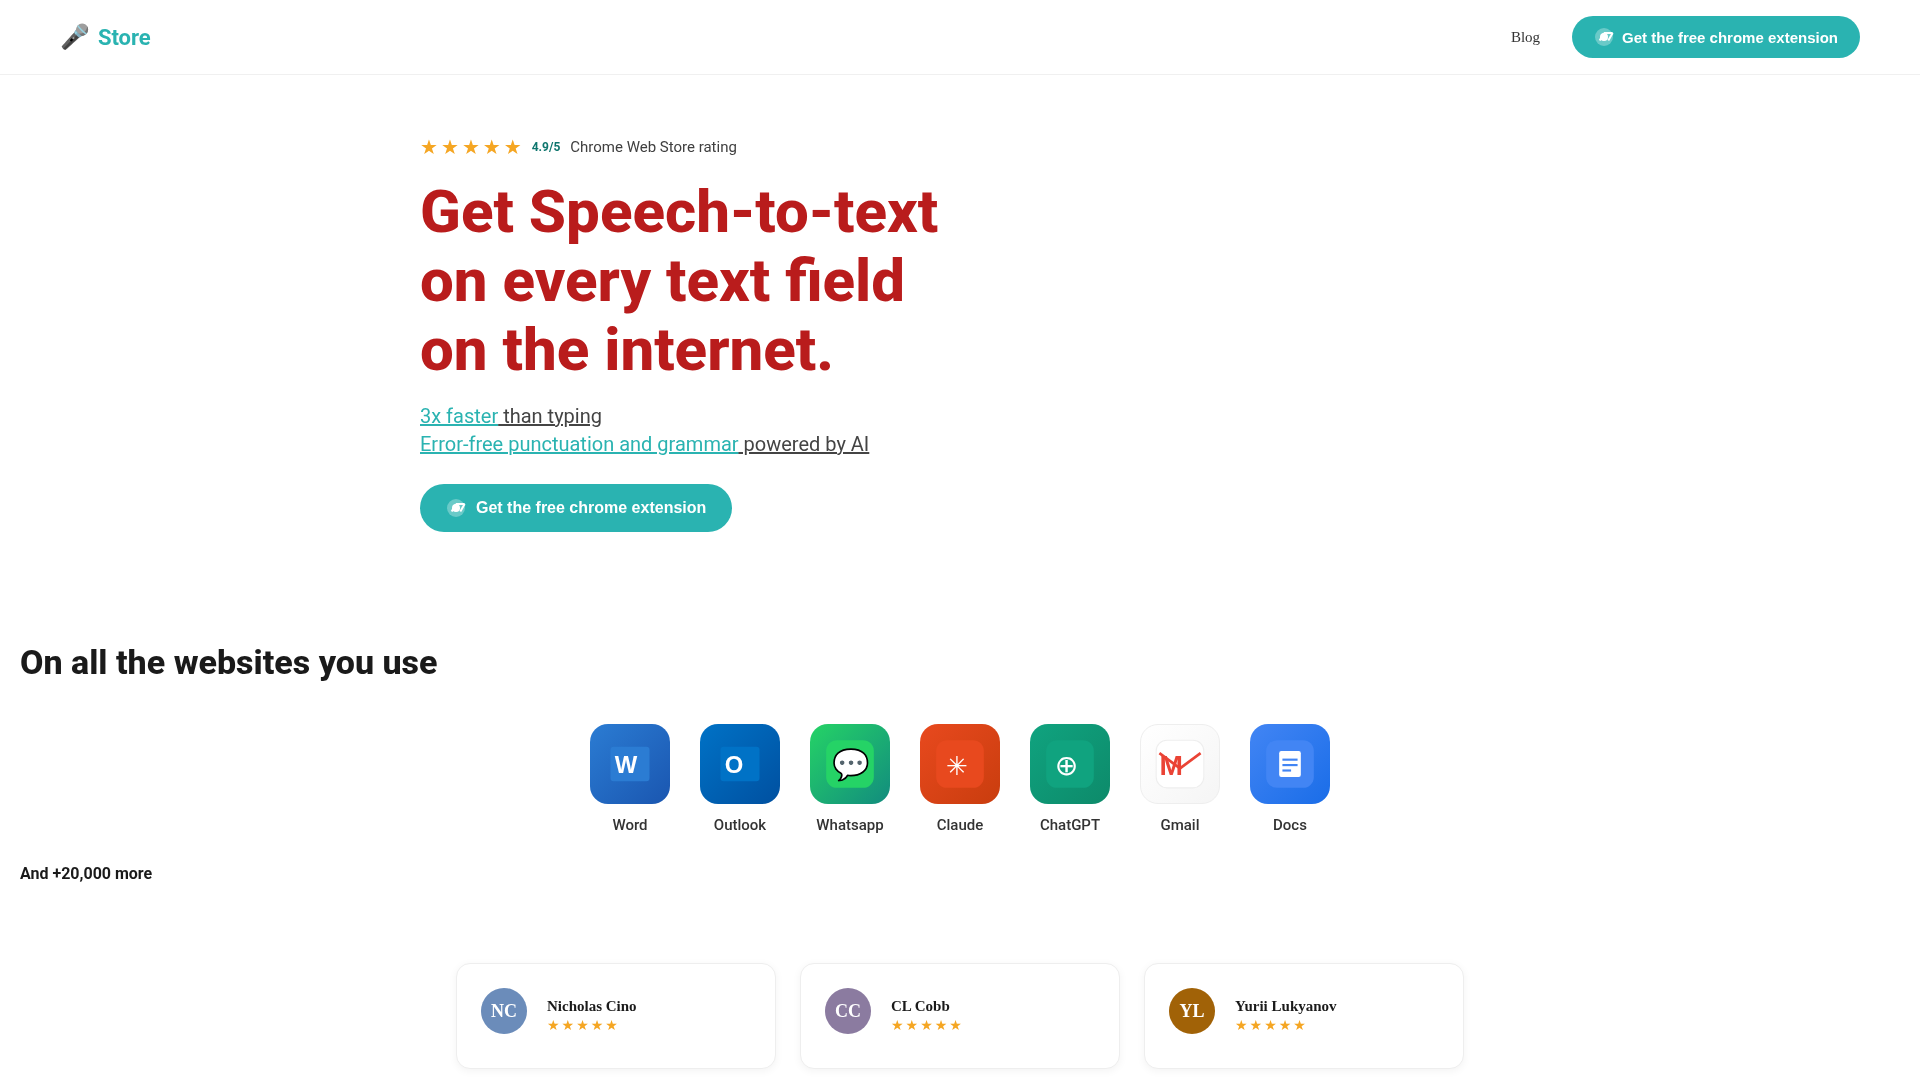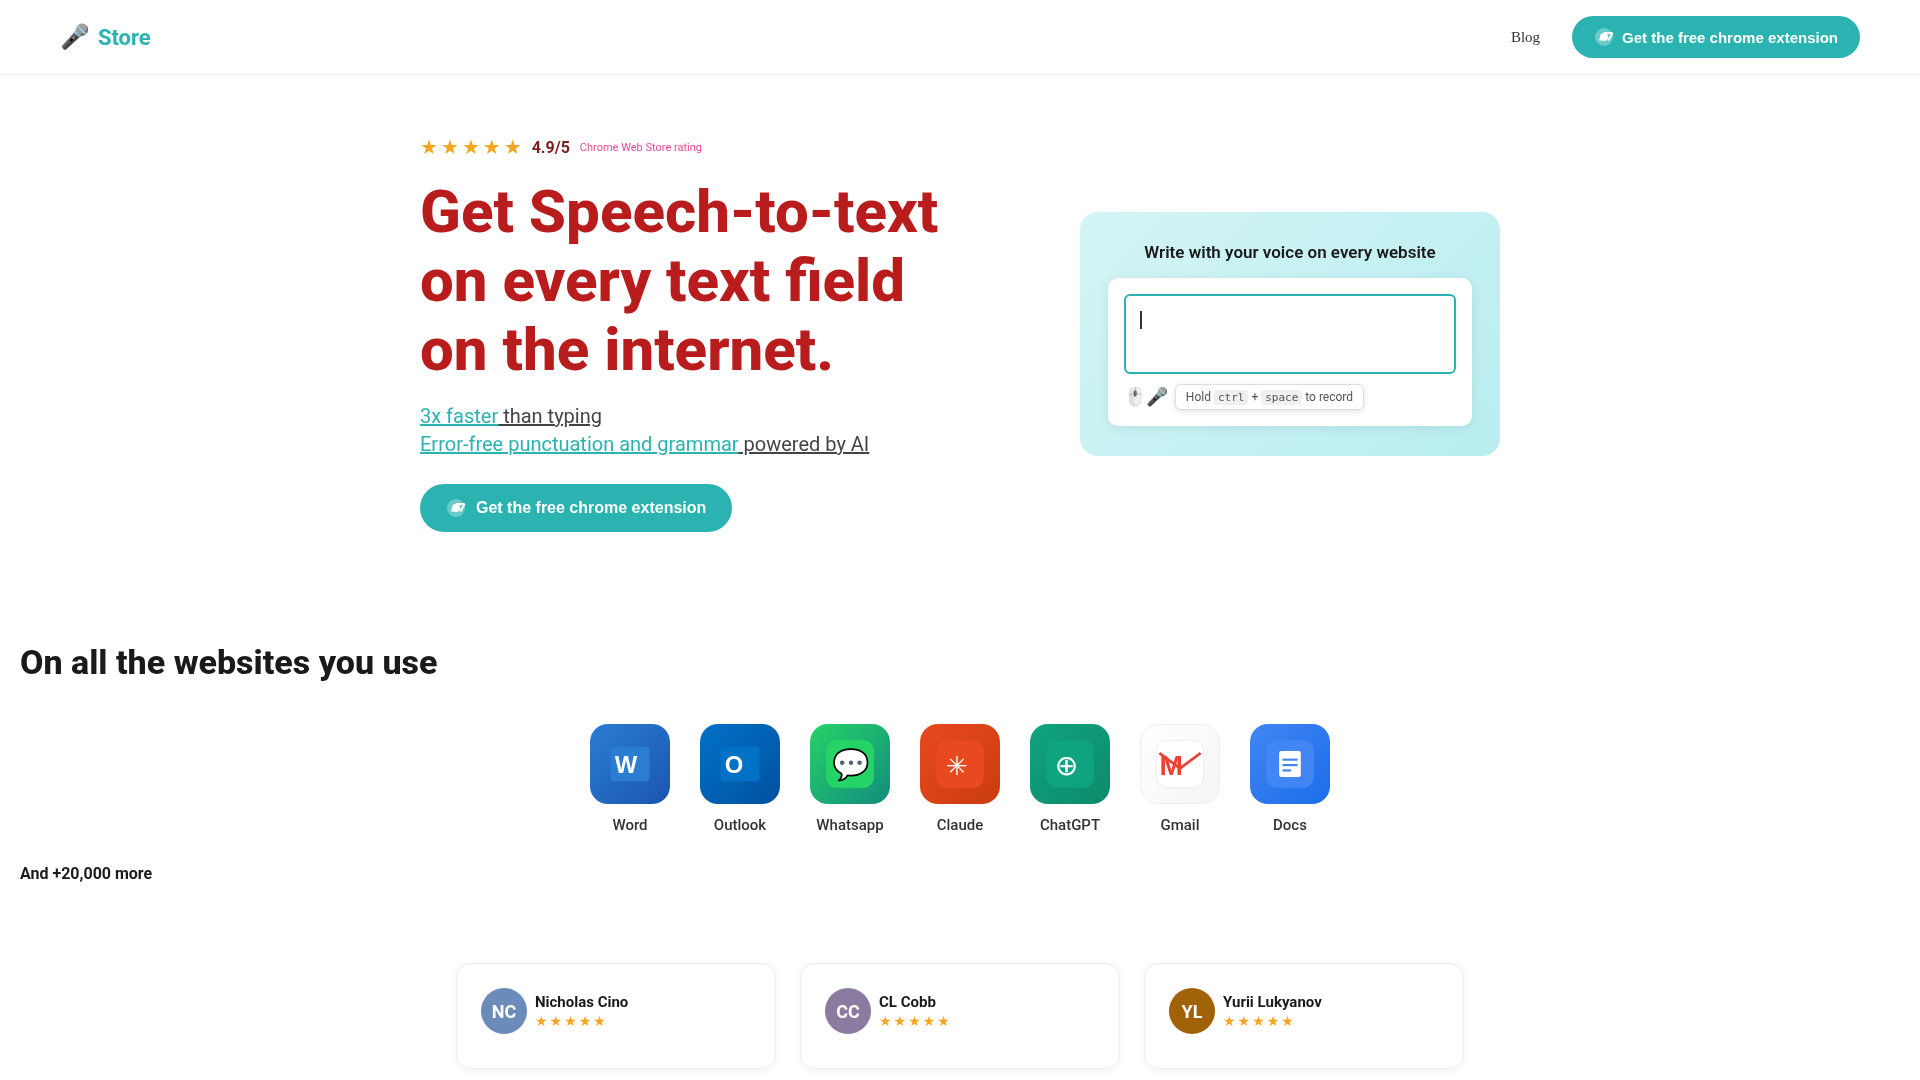--- a/index.html
+++ b/index.html
@@ -22,22 +22,22 @@
 
     
     .hero {
       display: flex; align-items: center; justify-content: space-between;
       padding: 60px 60px 50px 60px; max-width: 1200px; margin: 0 auto;
     }
     .hero-left { max-width: 520px; }
     .rating-row { display: flex; align-items: center; gap: 10px; margin-bottom: 18px; }
     .stars { display: flex; gap: 3px; }
     .star { color: #f5a623; font-size: 20px; }
-    .rating-num { font-size: 16px; font-weight: 700; color: #7f1d1d; }
-    .rating-label { font-size: 11px; color: #ec4899; }
+    .rating-num { font-size: 12px; font-weight: 700; color: #0f766e; }
+    .rating-label { font-size: 15px; color: #404040; }
     .hero-title { font-size: 60px; font-weight: 800; color: #b91c1c; line-height: 1.15; margin-bottom: 20px; }
     .hero-sub { font-size: 17px; color: #444; margin-bottom: 6px; }
     .hero-feature { font-size: 20px; color: #444; margin-bottom: 4px; text-decoration: underline; }
     .hero-feature a { color: #2ab3b1; text-decoration: underline; }
     .hero-cta-btn {
       display: flex; align-items: center; gap: 10px;
       background: #2ab3b1; color: #fff; border: none; border-radius: 30px;
       padding: 14px 26px; font-size: 16px; font-weight: 600; cursor: pointer;
       margin-top: 28px;
     }
@@ -80,21 +80,21 @@
     .app-icon-docs { background: linear-gradient(135deg, #4285f4 0%, #1a6de8 100%); }
     .app-label { font-size: 15px; font-weight: 500; color: #333; }
     .more-text { font-size: 16px; font-weight: 700; color: #1a1a1a; margin-top: 30px; }
 
     
     .reviews-section { padding: 40px 60px 20px; display: flex; justify-content: center; gap: 24px; }
     .review-card {
       background: #fff; border: 1px solid #eee; border-radius: 14px;
       padding: 24px; width: 320px; box-shadow: 0 2px 8px rgba(0,0,0,0.05);
     }
-    .reviewer-row { display: flex; align-items: center; gap: 8px; margin-bottom: 10px; }
+    .reviewer-row { display: flex; align-items: flex-end; gap: 20px; margin-bottom: 10px; font-family: Liberation Serif, serif; }
     .reviewer-avatar {
       width: 46px; height: 46px; border-radius: 50%; overflow: hidden;
       background: #ccc; display: flex; align-items: center; justify-content: center;
       font-size: 18px; font-weight: 700; color: #fff;
     }
     .reviewer-name { font-size: 15px; font-weight: 700; color: #1a1a1a; }
     .reviewer-stars { display: flex; gap: 2px; margin-top: 2px; }
     .reviewer-star { color: #f5a623; font-size: 14px; }
     .chrome-svg { width: 20px; height: 20px; }
   </style>
@@ -151,34 +151,20 @@
         <circle cx="10" cy="10" r="9" fill="white" fill-opacity="0.3"></circle>
         <circle cx="10" cy="10" r="4" fill="white"></circle>
         <path d="M10 6 L18.66 6" stroke="white" stroke-width="2"></path>
         <path d="M10 6 L5.67 13.5" stroke="white" stroke-width="2"></path>
         <path d="M18.66 6 L14.33 13.5" stroke="white" stroke-width="2"></path>
       </svg>
       <span>Get the free chrome extension</span>
     </button>
   </div>
 
-  <div class="demo-card">
-    <div class="demo-card-title">Write with your voice on every website</div>
-    <div class="demo-browser">
-      <div class="demo-text-area">
-        <span class="demo-cursor"></span>
-      </div>
-      <div class="demo-tooltip-row">
-        <span class="demo-mic-icon">🖱️🎤</span>
-        <div class="demo-tooltip">
-          Hold <span class="kbd">ctrl</span> + <span class="kbd">space</span> to record
-        </div>
-      </div>
-    </div>
-  </div>
 </section>
 
 <section class="websites-section">
   <h2 class="websites-title">On all the websites you use</h2>
   <div class="apps-grid">
 
     <div class="app-item">
       <div class="app-icon app-icon-word">
         <svg viewBox="0 0 48 48" width="52" height="52">
           <rect x="6" y="8" width="36" height="32" rx="3" fill="#2b7cd3"></rect>

